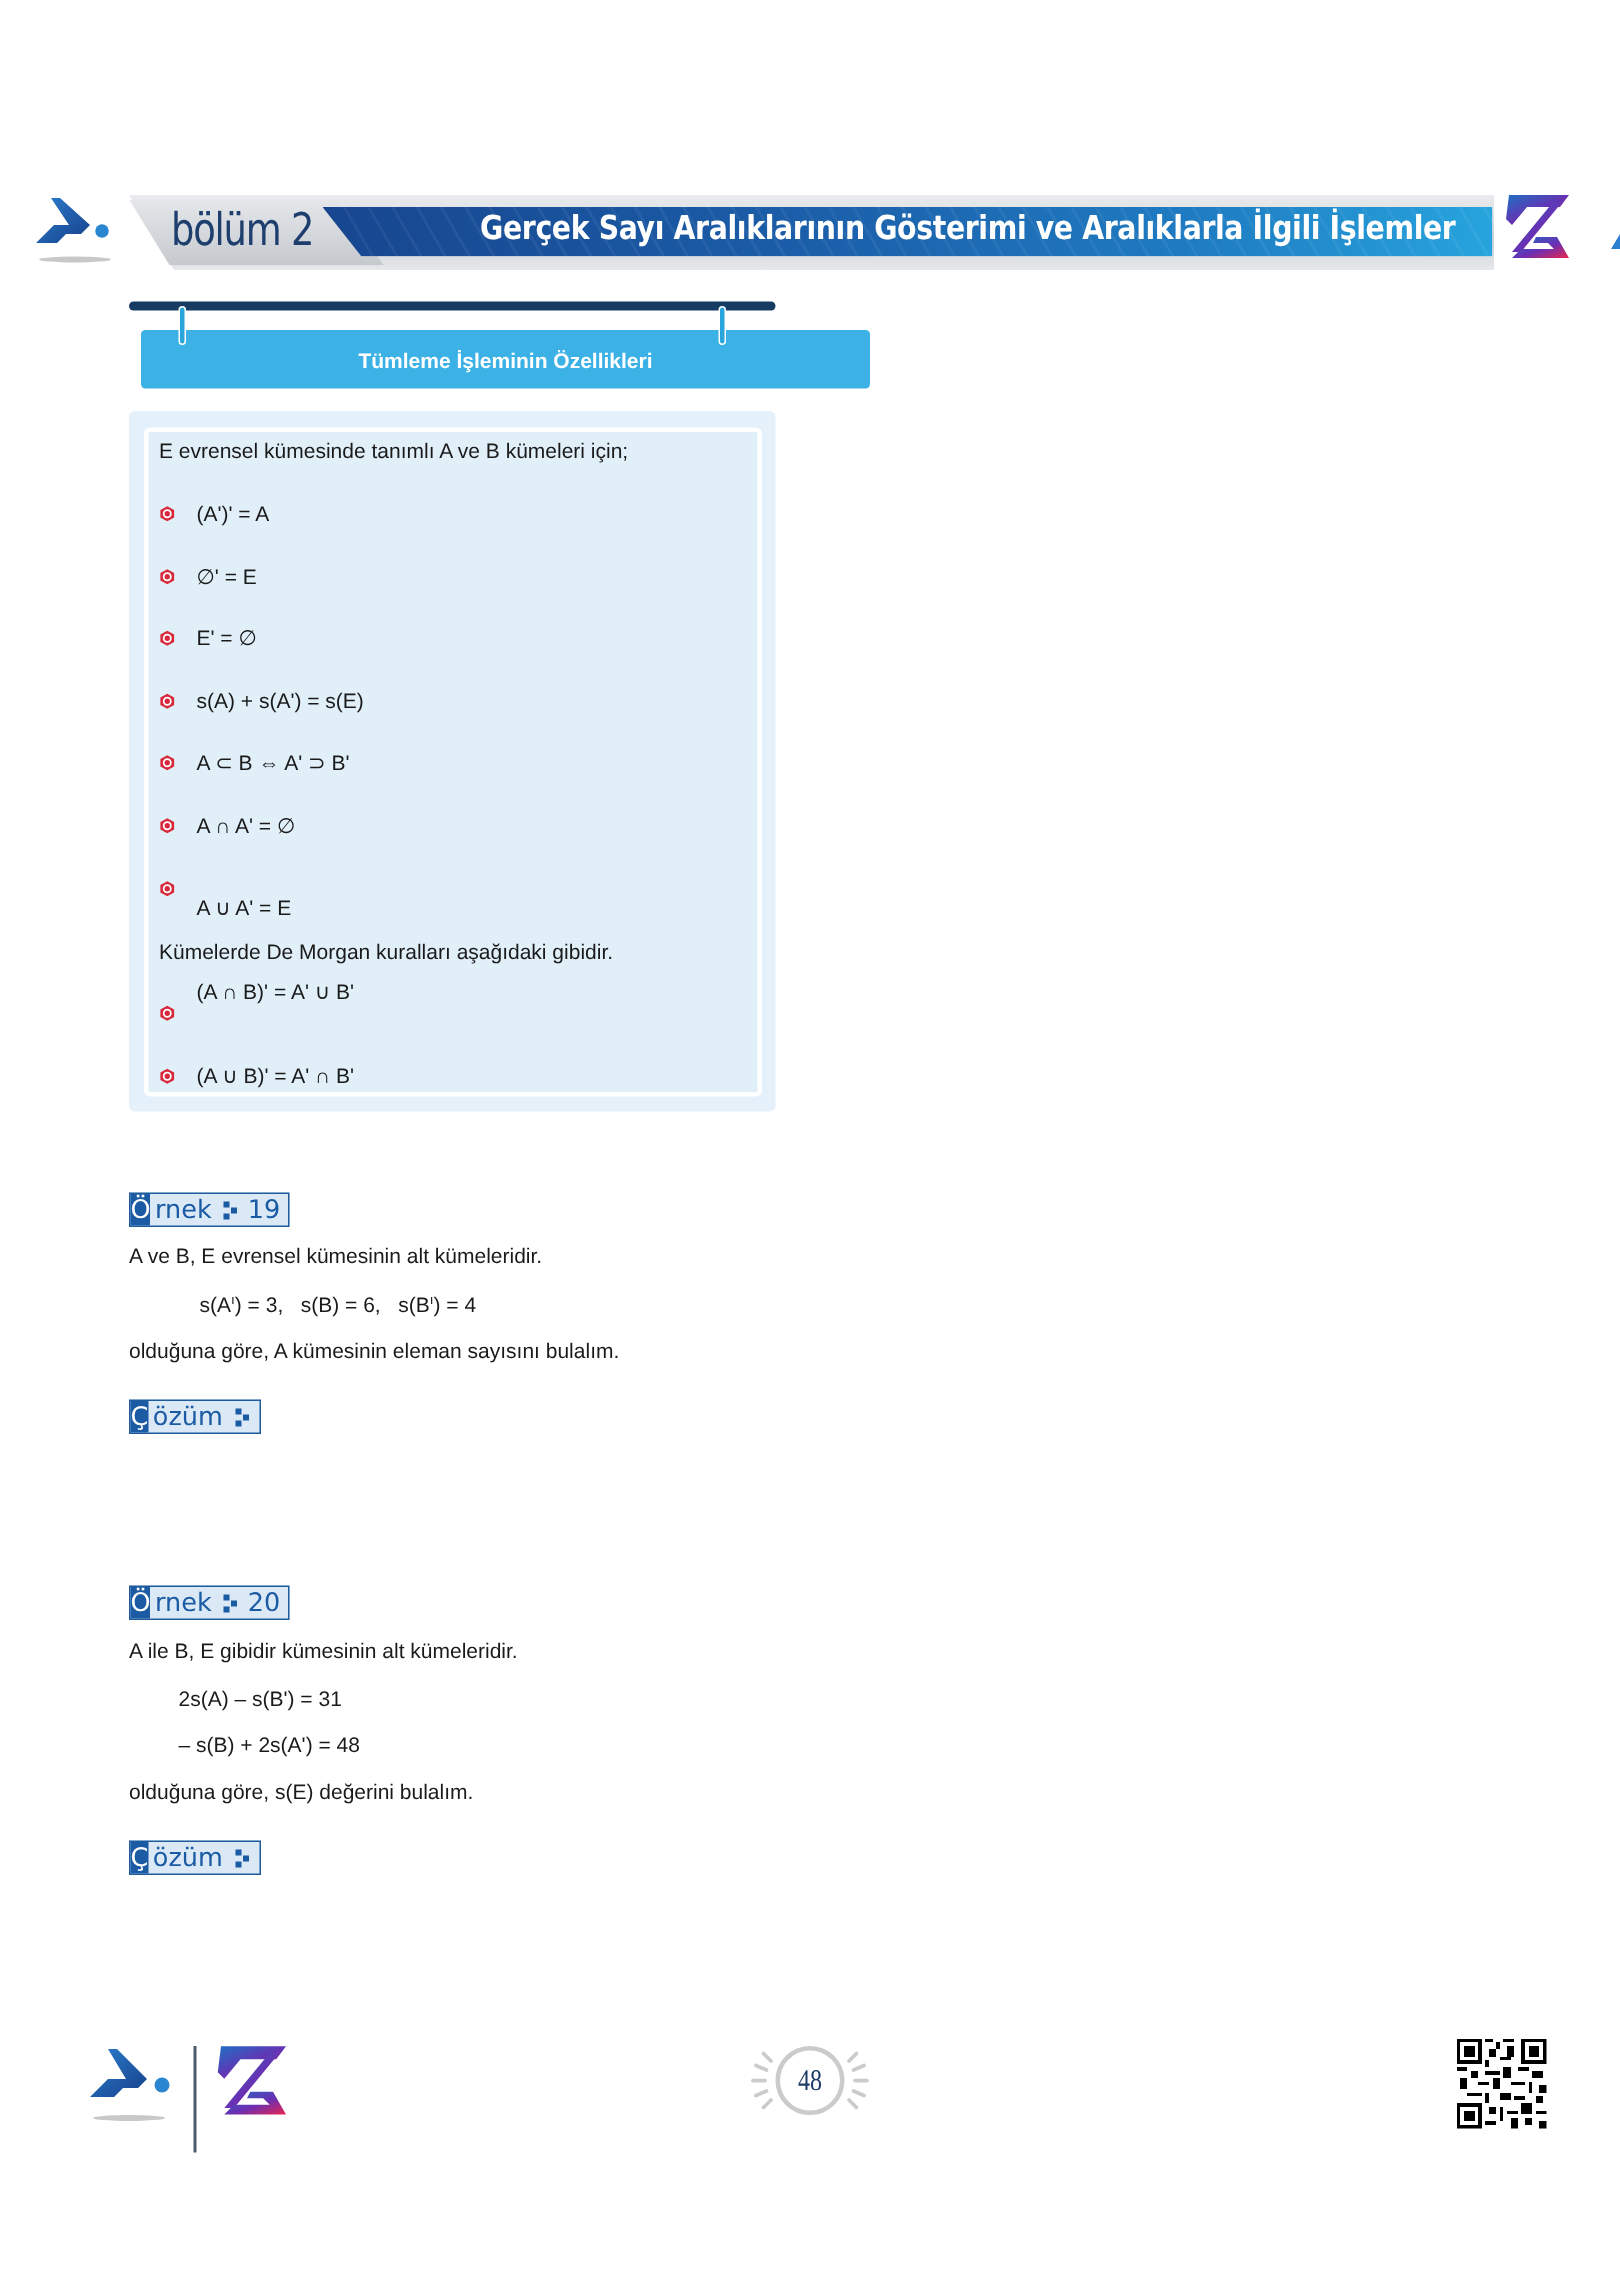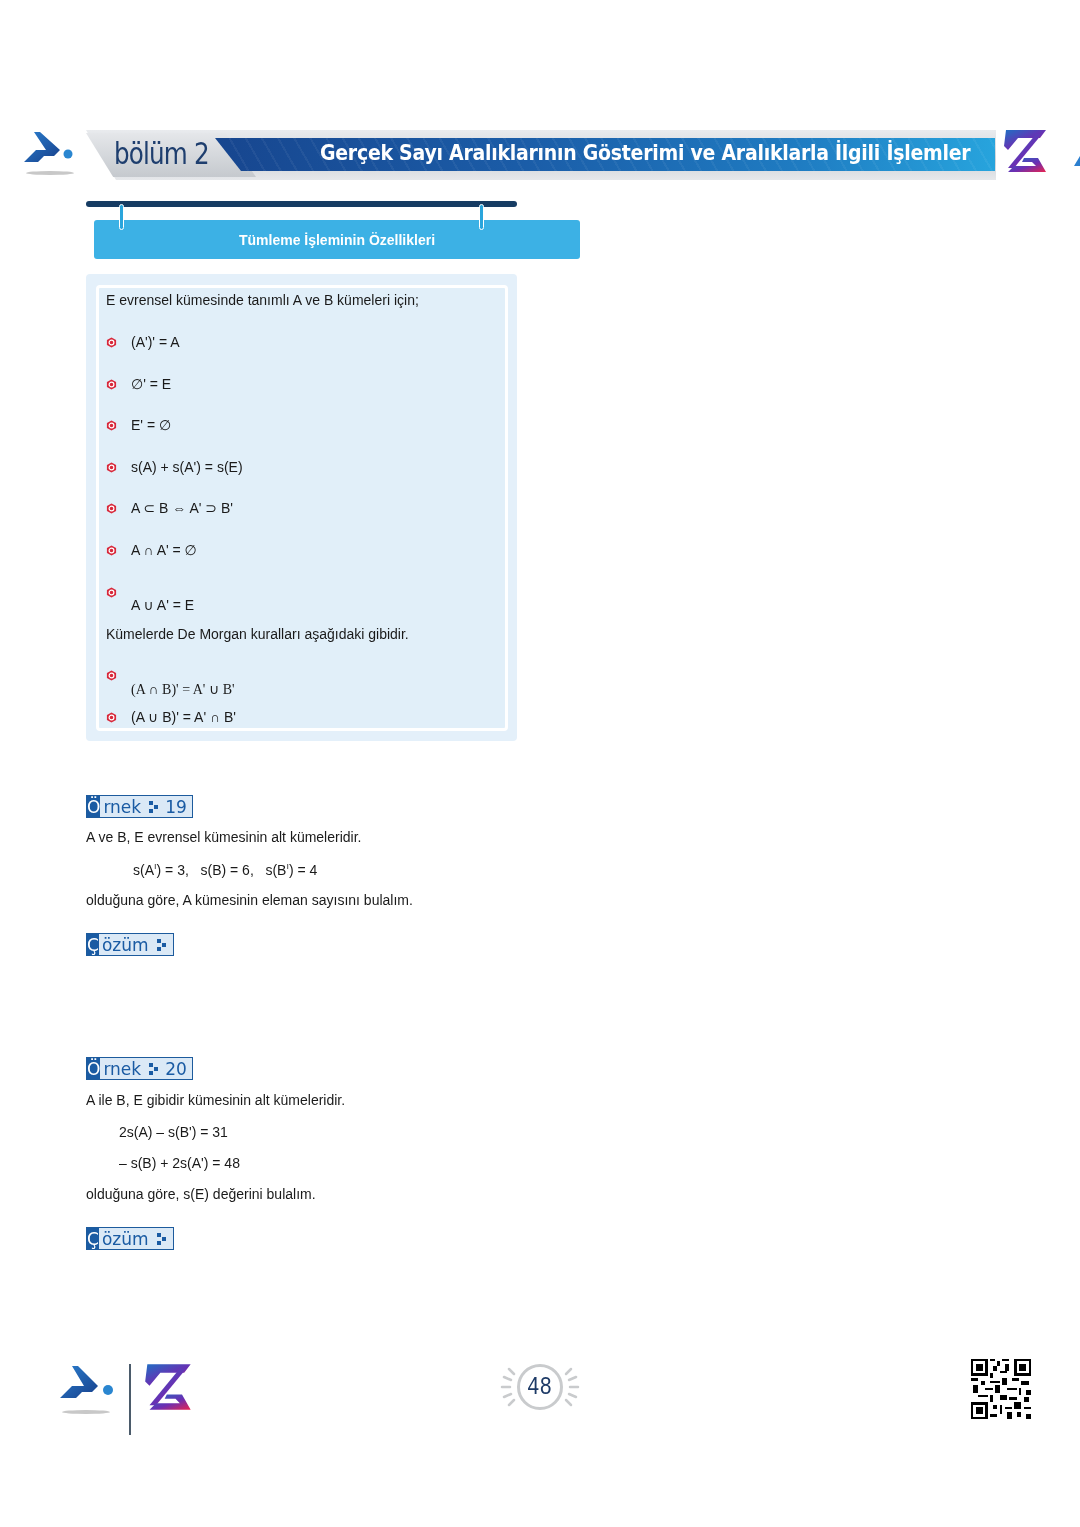--- a/index.html
+++ b/index.html
@@ -52,21 +52,21 @@
     .ex-text.bold { font-weight: normal; }
     .ex-eq { position: absolute; font-size: 14px; white-space: nowrap; color: #1a1a1a; }
     sup { font-size: 9px; }
 
     
     .ftr-logo-a { position: absolute; left: 56px; top: 1362px; width: 60px; height: 56px; }
     .ftr-divider { position: absolute; left: 129px; top: 1364px; width: 2px; height: 71px; background: #4b5b6b; }
     .ftr-logo-z { position: absolute; left: 143px; top: 1362px; width: 52px; height: 52px; }
     .page-badge { position: absolute; left: 500px; top: 1360px; width: 80px; height: 52px; }
     .page-num { position: absolute; left: 517px; top: 1364px; width: 46px; height: 46px; border: 3px solid #c9cbcd; border-radius: 50%;
-      display: flex; align-items: center; justify-content: center; font-family: Liberation Mono, monospace; font-size: 26px; color: #1d3a66;
+      display: flex; align-items: center; justify-content: center; font-family: Liberation Serif, serif; font-size: 20px; color: #1d3a66;
       background: #ffffff; }
     .page-num span { transform: scaleX(0.8); display: inline-block; }
     .qr { position: absolute; left: 971px; top: 1359px; width: 60px; height: 60px; }
   </style>
 </head>
 <body>
 
 <svg class="hdr-logo-left" viewBox="0 0 58 50">
   <defs>
     <linearGradient id="gA" x1="0" y1="0" x2="1" y2="1">
@@ -150,21 +150,21 @@
     <circle cx="6" cy="6" r="2.6" fill="none" stroke="#fff" stroke-width="1.3"></circle>
   </svg>
 <div class="formula" style="top:584px;margin-top:13px;">A ∪ A' = E</div>
 
 <div class="ptext" style="left:106px; top:626px;">Kümelerde De Morgan kuralları aşağıdaki gibidir.</div>
 
 <svg class="bullet" style="top:670px;" viewBox="0 0 12 12">
     <polygon points="6,0.5 11,3.3 11,8.7 6,11.5 1,8.7 1,3.3" fill="#d8283b"></polygon>
     <circle cx="6" cy="6" r="2.6" fill="none" stroke="#fff" stroke-width="1.3"></circle>
   </svg>
-<div class="formula" style="top:681px;font-family:Liberation Serif, serif;">(A ∩ B)' = A' ∪ B'</div>
+<div class="formula" style="top:653px;">(A ∩ B)' = A' ∪ B'</div>
 
 <svg class="bullet" style="top:712px;" viewBox="0 0 12 12">
     <polygon points="6,0.5 11,3.3 11,8.7 6,11.5 1,8.7 1,3.3" fill="#d8283b"></polygon>
     <circle cx="6" cy="6" r="2.6" fill="none" stroke="#fff" stroke-width="1.3"></circle>
   </svg>
 <div class="formula" style="top:709px;">(A ∪ B)' = A' ∩ B'</div>
 
 <div class="tag" style="top:795px; width:107px;">
   <span class="first">Ö</span>
   <span class="rest">

